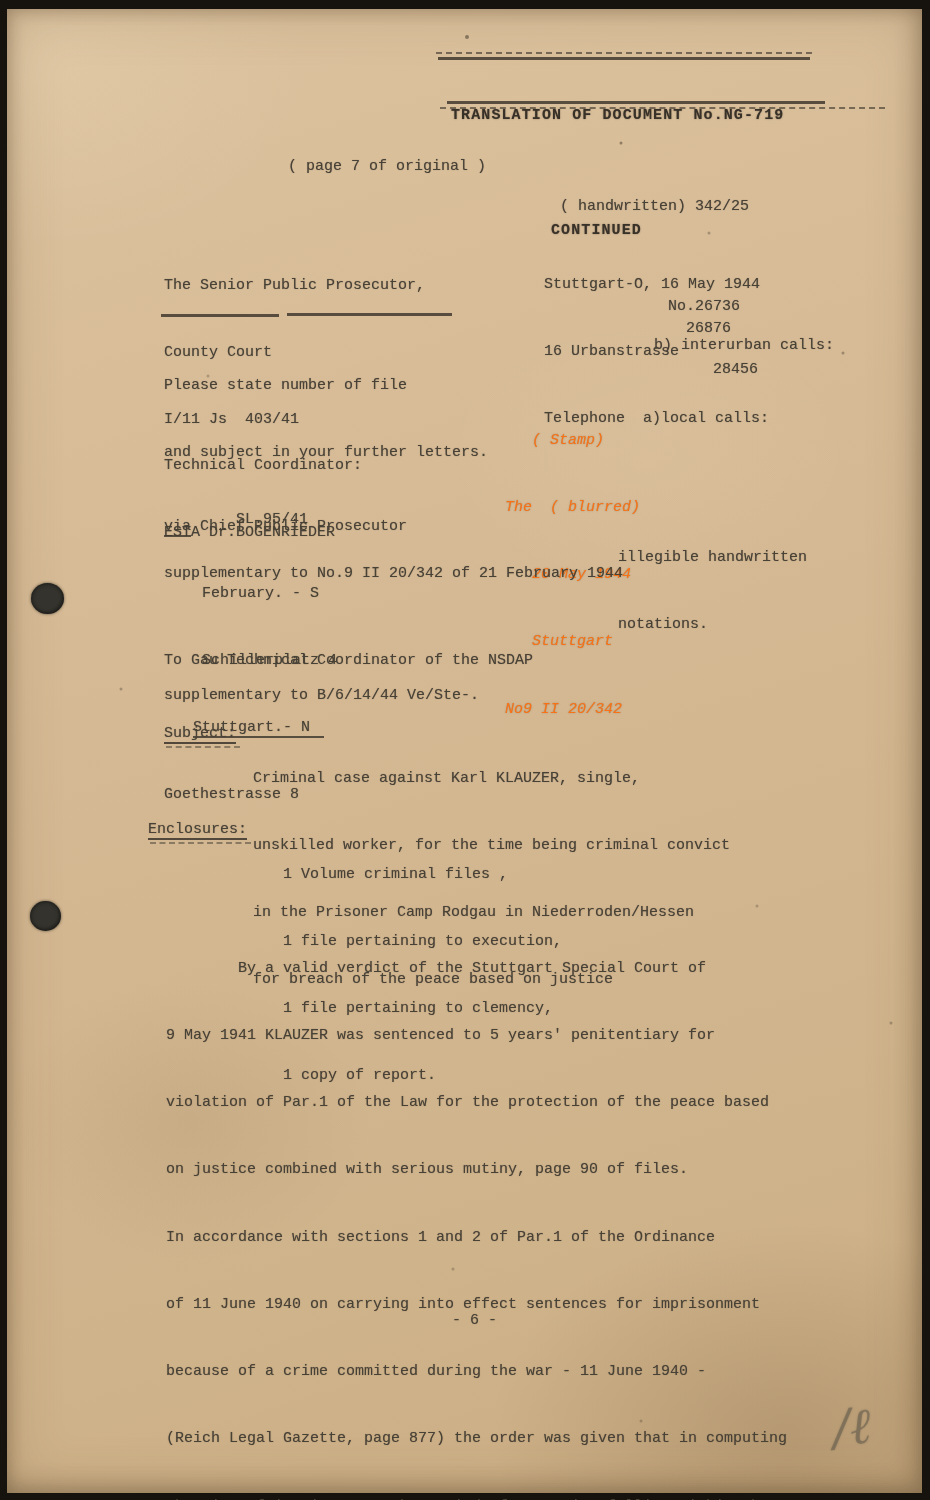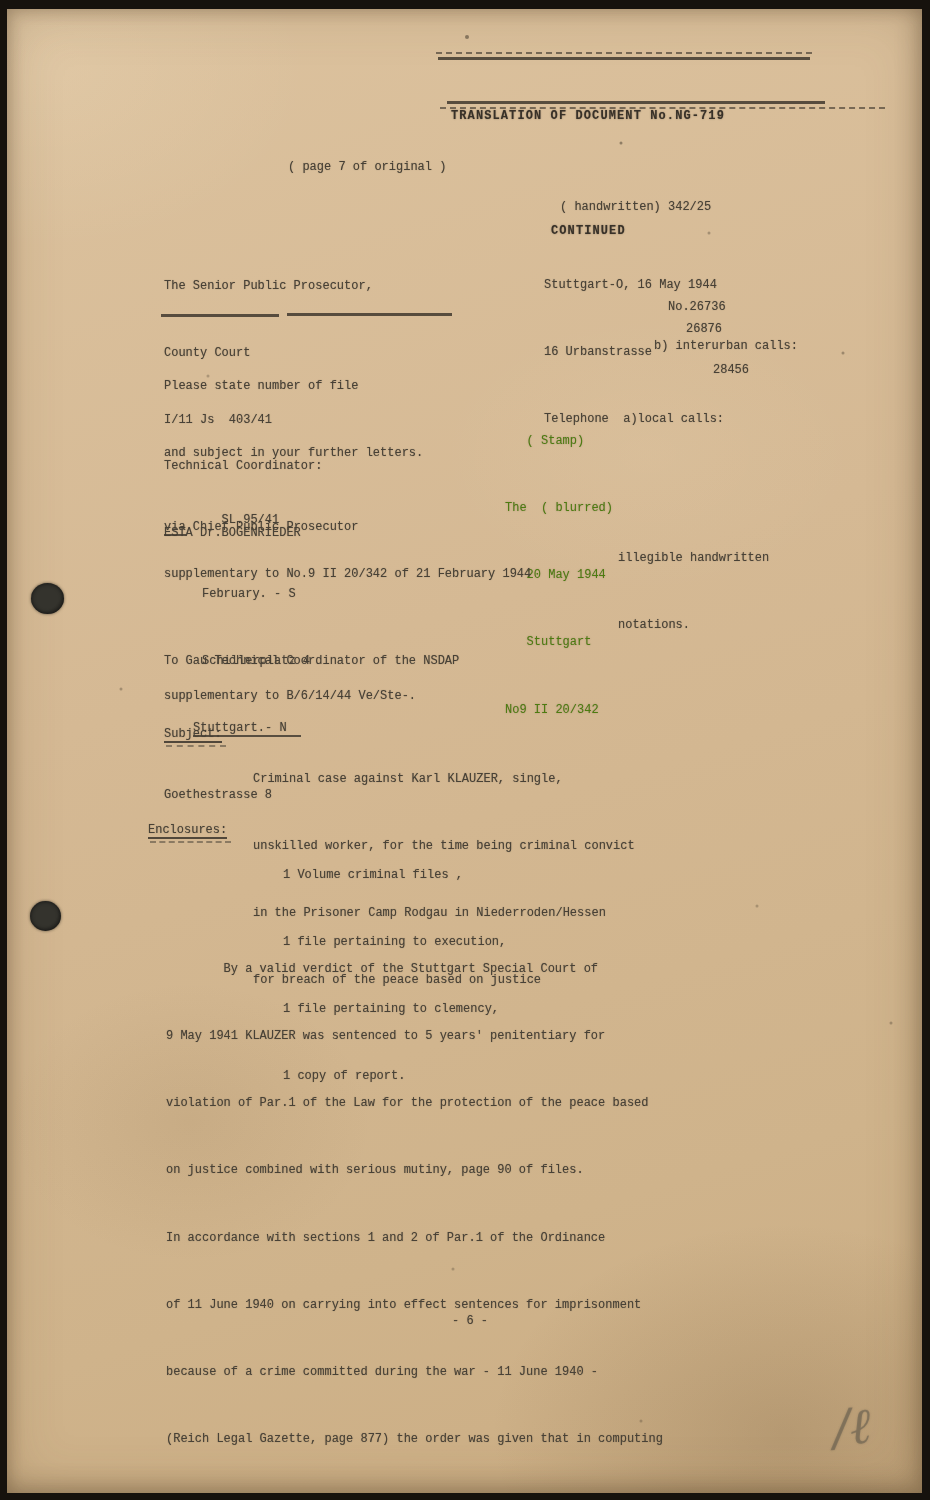--- a/index.html
+++ b/index.html
@@ -6,24 +6,24 @@
   .page{position:relative;width:930px;height:1500px;margin:0 auto;overflow:hidden;background:#16120d;
         font-family:"Liberation Mono","DejaVu Sans Mono",monospace;}
   .paper{position:absolute;inset:9px 8px 7px 7px;
     background:
       radial-gradient(420px 300px at 85% 96%, rgba(92,68,38,.20), transparent 70%),
       radial-gradient(380px 260px at 4% 4%, rgba(255,244,218,.12), transparent 70%),
       radial-gradient(300px 200px at 70% 30%, rgba(255,240,210,.07), transparent 70%),
       radial-gradient(260px 200px at 20% 75%, rgba(120,92,55,.10), transparent 70%),
       linear-gradient(163deg,#dcc29e 0%,#d5b994 42%,#cfb38b 78%,#cbad83 100%);
     box-shadow: inset 0 0 55px rgba(96,72,40,.22), inset -5px -7px 22px rgba(58,43,26,.28), inset 3px 3px 14px rgba(70,52,30,.18);}
-  .tw{position:absolute;font-size:12px;line-height:22.4px;color:#484136;white-space:pre;
+  .tw{position:absolute;font-size:15px;line-height:22.4px;color:#484136;white-space:pre;
       text-shadow:0 0 1px rgba(72,65,54,.5);}
   .tw div{min-height:22.4px;}
-  .faded{color:#4d7c0f;text-shadow:0 0 1.3px rgba(94,85,71,.55);}
+  .faded{color:#f97316;text-shadow:0 0 1.3px rgba(94,85,71,.55);font-style:italic;}
   .hdr{font-weight:bold;letter-spacing:1.1px;color:#383128;text-shadow:0 0 1.5px rgba(56,49,40,.6);}
   .u{border-bottom:2px solid rgba(66,59,49,.85);}
   .u-ext{border-bottom:2px solid rgba(66,59,49,.85);padding-right:14px;margin-left:29px;}
   .u2{position:relative;border-bottom:2px solid rgba(66,59,49,.9);}
   .u2::after{content:"";position:absolute;left:2px;right:-4px;bottom:-6px;border-bottom:2px dashed rgba(66,59,49,.5);}
   .hline{position:absolute;height:0;border-top:3px solid rgba(58,51,41,.82);}
   .hline.dash{border-top-style:dashed;border-top-width:2px;opacity:.75;}
   .hole{position:absolute;border-radius:50%;
         background:radial-gradient(circle at 42% 38%, #34332d 55%, #1d1c18 100%);
         box-shadow:0 0 3px rgba(46,40,30,.75), inset 0 0 4px #111;}

